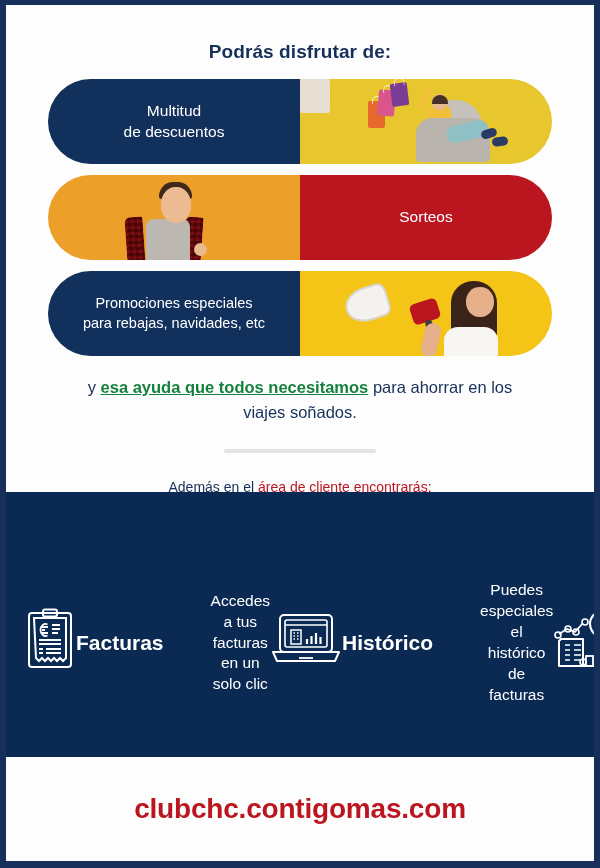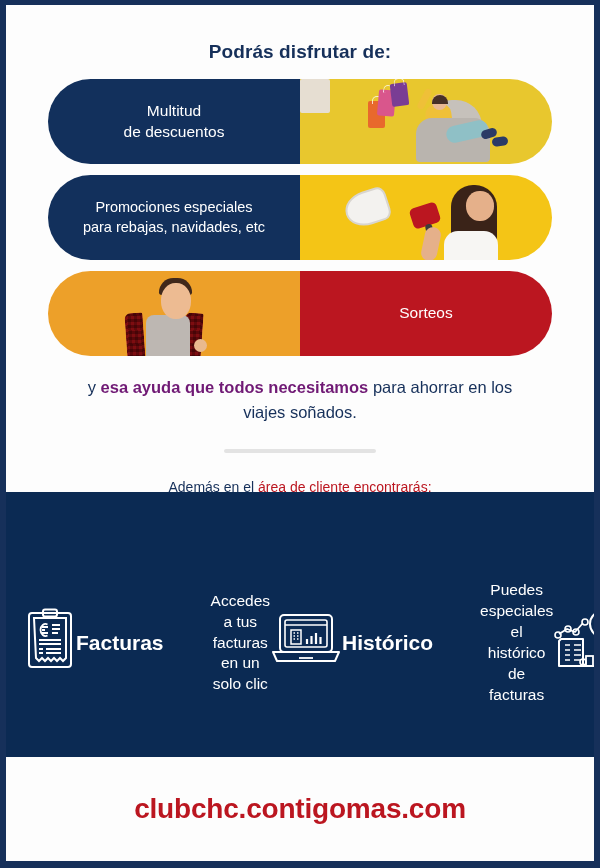--- a/index.html
+++ b/index.html
@@ -198,21 +198,21 @@
 
   
   .para {
     margin: 19px auto 0;
     width: 470px;
     text-align: center;
     font-size: 16.5px;
     line-height: 1.5;
     color: #16305a;
   }
-  .para b { color: #701a75; font-weight: bold; }
+  .para b { color: #15803d; font-weight: bold; text-decoration: underline; }
   .divider {
     width: 152px; height: 4px; background: #e3e3e3;
     border-radius: 2px; margin: 24px auto 0;
   }
   .subhead {
     margin-top: 26px;
     text-align: center;
     font-size: 14px;
     color: #16305a;
   }
@@ -290,53 +290,53 @@
             <div class="person-hair"></div>
             <div class="chair-body"></div>
             <div class="person-legs"></div>
             <div class="shoe"></div>
             <div class="shoe shoe2"></div>
           </div>
         </div>
       </div>
 
       <div class="banner">
+        <div class="banner-left bg-orange">
+          <div class="photo">
+            <div class="man-plaid-l"></div>
+            <div class="man-plaid-r"></div>
+            <div class="man-shirt"></div>
+            <div class="man-hair"></div>
+            <div class="man-head"></div>
+            <div class="man-thumb"></div>
+          </div>
+        </div>
+        <div class="banner-right bg-red">
+          <div class="banner-label">
+            <span>Sorteos</span>
+          </div>
+        </div>
+      </div>
+
+      <div class="banner">
         <div class="banner-left bg-navy">
           <div class="banner-label small">
             <span>Promociones especiales</span><br>
             <span>para rebajas, navidades, etc</span>
           </div>
         </div>
         <div class="banner-right bg-yellow2">
           <div class="photo">
             <div class="w-hair"></div>
             <div class="w-body"></div>
             <div class="w-hair2"></div>
             <div class="mega-cone"></div>
             <div class="mega-body"></div>
             <div class="mega-handle"></div>
             <div class="w-arm"></div>
-          </div>
-        </div>
-      </div>
-
-      <div class="banner">
-        <div class="banner-left bg-orange">
-          <div class="photo">
-            <div class="man-plaid-l"></div>
-            <div class="man-plaid-r"></div>
-            <div class="man-shirt"></div>
-            <div class="man-hair"></div>
-            <div class="man-head"></div>
-            <div class="man-thumb"></div>
-          </div>
-        </div>
-        <div class="banner-right bg-red">
-          <div class="banner-label">
-            <span>Sorteos</span>
           </div>
         </div>
       </div>
 
     </div>
 
     <div class="para">
       <span>y </span><b>esa ayuda que todos necesitamos</b><span> para ahorrar en los viajes soñados.</span>
     </div>
 

